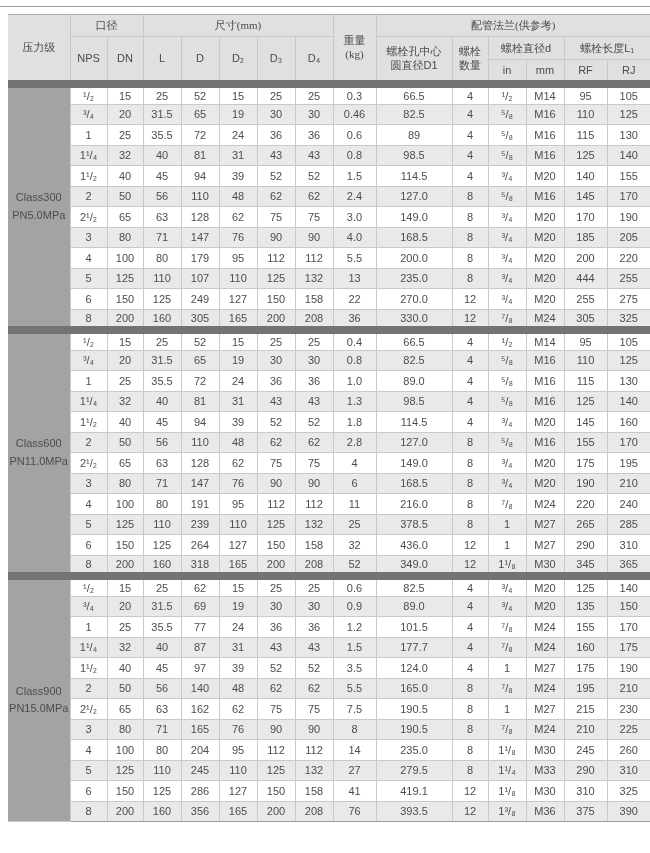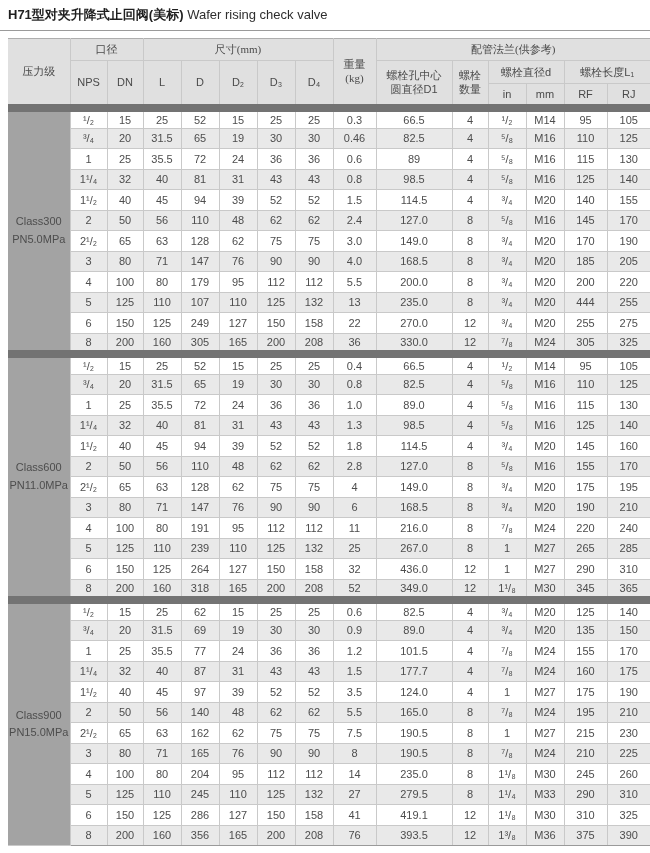--- a/index.html
+++ b/index.html
@@ -57,23 +57,20 @@
   .spec tbody tr:last-child td { border-bottom: 1px solid #9a9a9a; }
   .spec tr > *:first-child { border-left: none; }
   .spec tr > *:last-child { border-right: none; }
   .preline { white-space: pre-line; line-height: 1.3; }
   .pressure-cell { white-space: pre-line; line-height: 1.6; font-size: 11px; }
 </style>
 </head>
 <body>
 
 <div class="page">
-  <div class="title">
-    <span class="title-zh">H71型对夹升降式止回阀(美标)</span><span class="title-en"> Wafer rising check valve</span>
-  </div>
   <div class="title-rule"></div>
 
   <table class="spec">
     <colgroup>
       <col style="width:62px">
         <col style="width:37px">
         <col style="width:36px">
       <col style="width:38px">
         <col style="width:38px">
         <col style="width:38px">
@@ -461,21 +458,21 @@
         </tr>
         <tr class="alt">
           <td>5</td>
           <td>125</td>
           <td>110</td>
           <td>239</td>
           <td>110</td>
           <td>125</td>
           <td>132</td>
           <td>25</td>
-          <td>267.0</td>
+          <td>378.5</td>
           <td>8</td>
           <td>1</td>
           <td>M27</td>
           <td>265</td>
           <td>285</td>
         </tr>
         <tr>
           <td>6</td>
           <td>150</td>
           <td>125</td>

